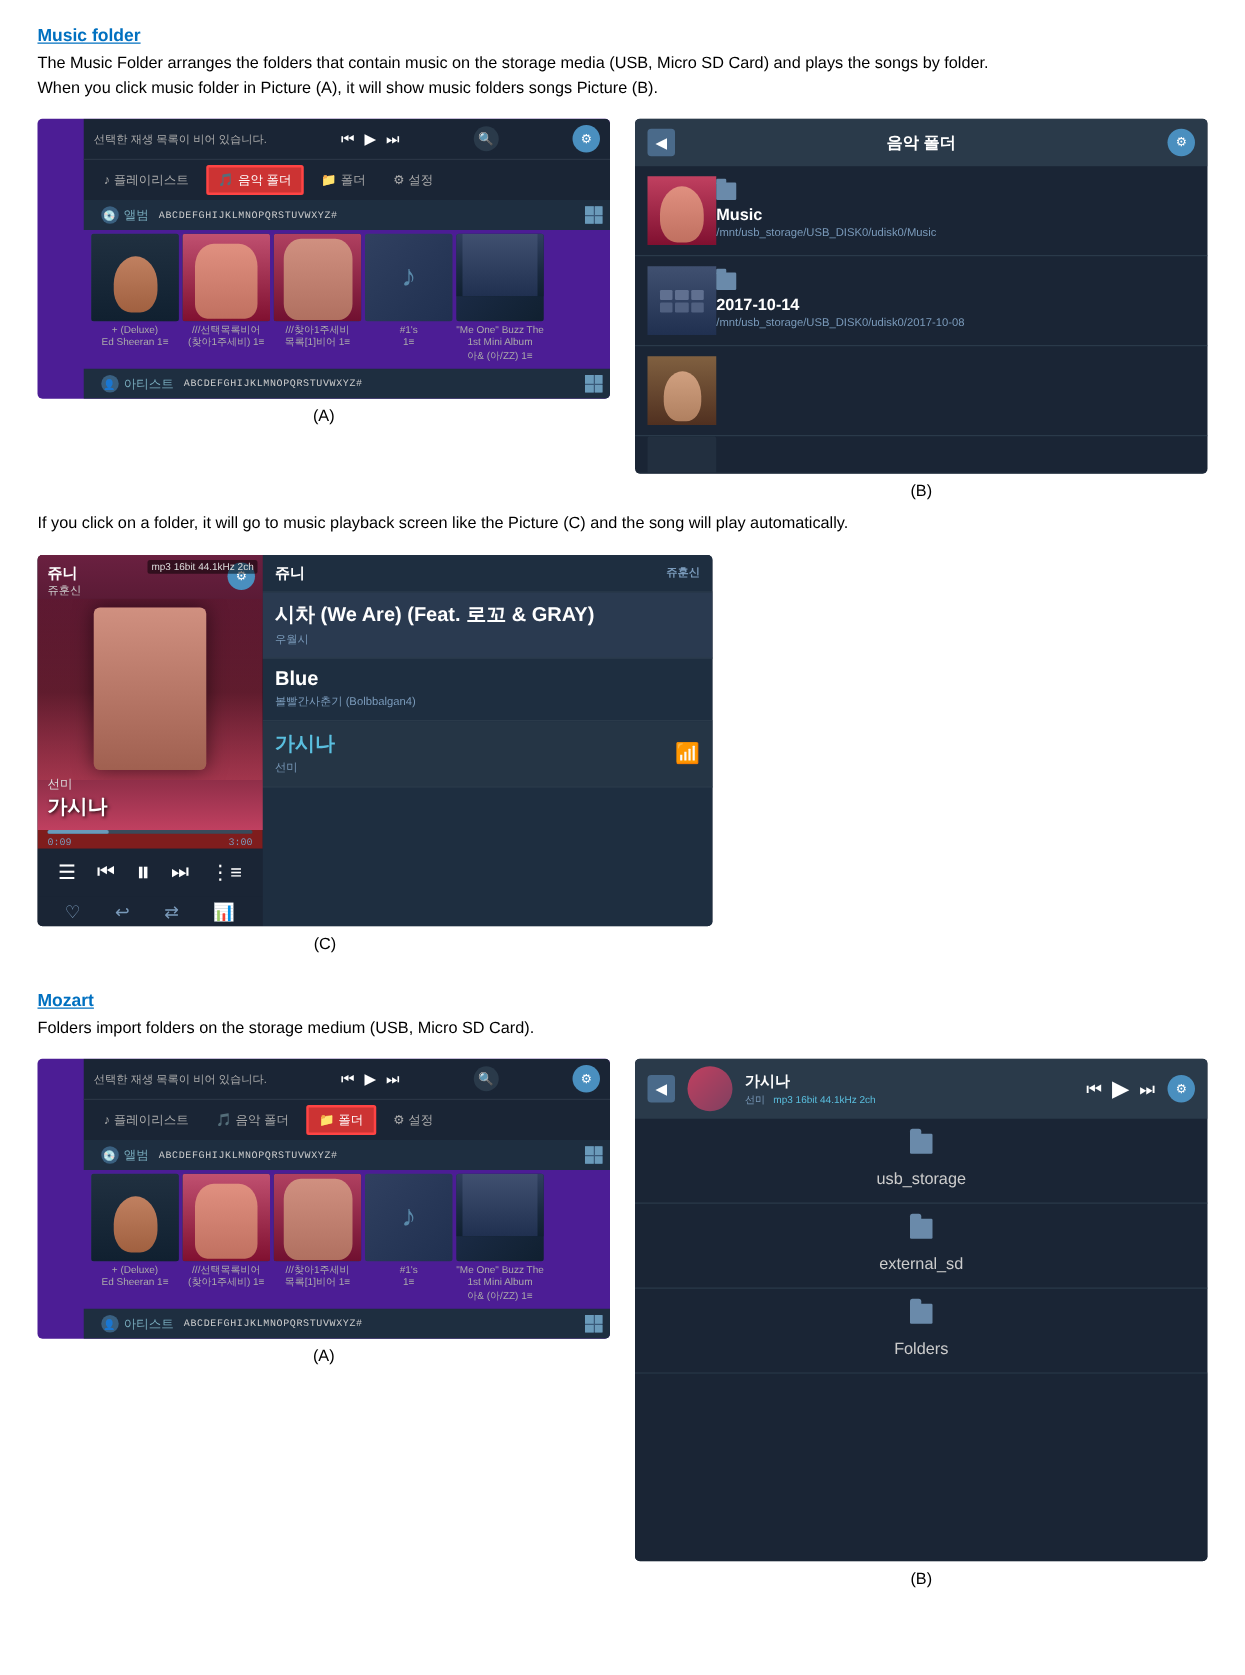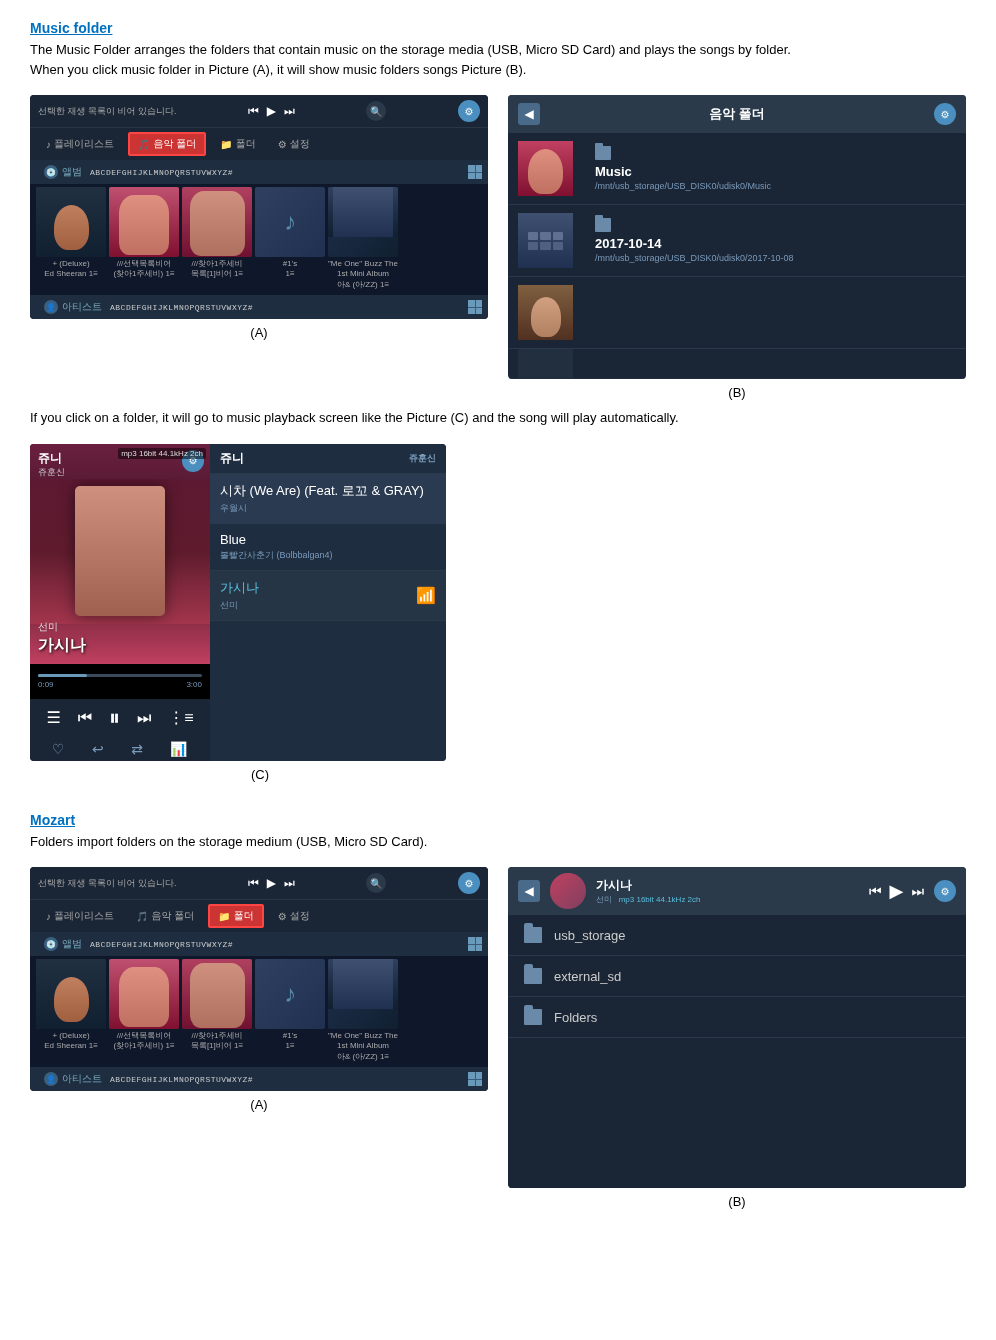--- a/index.html
+++ b/index.html
@@ -39,25 +39,26 @@
     }
 
     .caption {
       text-align: center;
       font-size: 13px;
       margin-top: 6px;
     }
 
     
     .music-screen {
-      background: #0f172a;
+      background: #4c1d95;
       border-radius: 4px;
       overflow: hidden;
       color: #fff;
       font-size: 11px;
+      padding-left: 37px;
     }
 
     
     .screen-top-bar {
       background: #1a2535;
       padding: 5px 8px;
       display: flex;
       align-items: center;
       justify-content: space-between;
       border-bottom: 1px solid #2a3545;
@@ -221,21 +222,21 @@
       align-items: center;
       justify-content: center;
       font-size: 12px;
       color: #fff;
     }
     .folder-list-item {
       display: flex;
       align-items: center;
       padding: 8px 10px;
       border-bottom: 1px solid #2a3a4a;
-      gap: 22px;
+      gap: 0;
     }
     .folder-thumb {
       width: 55px;
       height: 55px;
       border-radius: 2px;
       flex-shrink: 0;
     }
     .folder-info {
       flex: 1;
     }
@@ -270,21 +271,21 @@
     }
 
     
     .playback-screen {
       background: #1a2535;
       color: #fff;
       border-radius: 4px;
       overflow: hidden;
       font-size: 11px;
       display: flex;
-      width: 416px;
+      width: 540px;
     }
     .playback-left {
       width: 180px;
       flex-shrink: 0;
       position: relative;
     }
     .playback-cover {
       width: 180px;
       height: 220px;
       background: linear-gradient(180deg, #6a2040 0%, #3a1020 50%, #c04060 100%);
@@ -310,22 +311,23 @@
       text-shadow: 1px 1px 3px #000;
     }
     .playback-cover-artist {
       position: absolute;
       bottom: 30px;
       left: 8px;
       font-size: 10px;
       color: #ddd;
     }
     .playback-progress {
-      padding: 10px 8px;
-      background: #000000;
+      padding: 0 8px;
+      background: #7f1d1d;
+      font-family: Liberation Mono, monospace;
     }
     .progress-bar-bg {
       height: 3px;
       background: #3a4a5a;
       border-radius: 2px;
       margin-bottom: 3px;
     }
     .progress-bar-fill {
       height: 3px;
       background: #6a9aba;
@@ -381,23 +383,23 @@
       align-items: center;
     }
     .playlist-item {
       padding: 8px 10px;
       border-bottom: 1px solid #2a3a4a;
     }
     .playlist-item.active {
       background: #2a3a50;
     }
     .playlist-item-title {
-      font-size: 13px;
-      color: #fff;
-      font-weight: normal;
+      font-size: 16px;
+      color: #fff;
+      font-weight: bold;
     }
     .playlist-item-artist {
       font-size: 9px;
       color: #7a9aba;
       margin-top: 2px;
     }
     .playlist-item.current .playlist-item-title {
       color: #6ab;
     }
 
@@ -450,20 +452,21 @@
       height: 36px;
       border-radius: 50%;
       background: linear-gradient(135deg, #c04060, #804060);
     }
     .storage-list-item {
       display: flex;
       align-items: center;
       padding: 12px 16px;
       border-bottom: 1px solid #2a3a4a;
       gap: 12px;
+      flex-direction: column;
     }
     .storage-folder-icon {
       width: 18px;
       height: 16px;
       background: #6a8aaa;
       border-radius: 1px;
       position: relative;
       flex-shrink: 0;
     }
     .storage-folder-icon::before {

